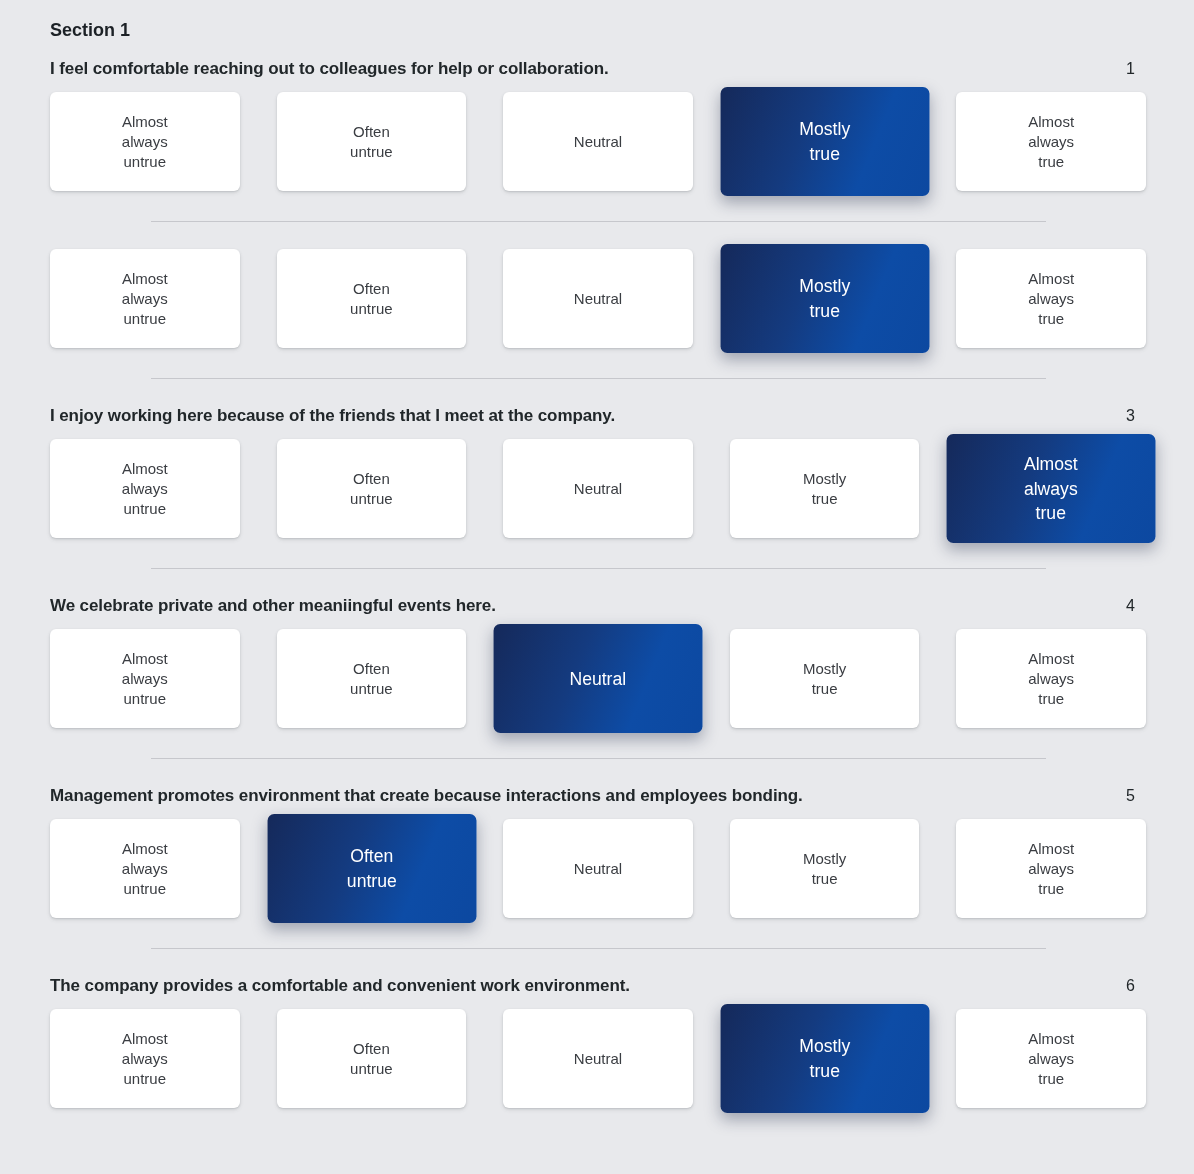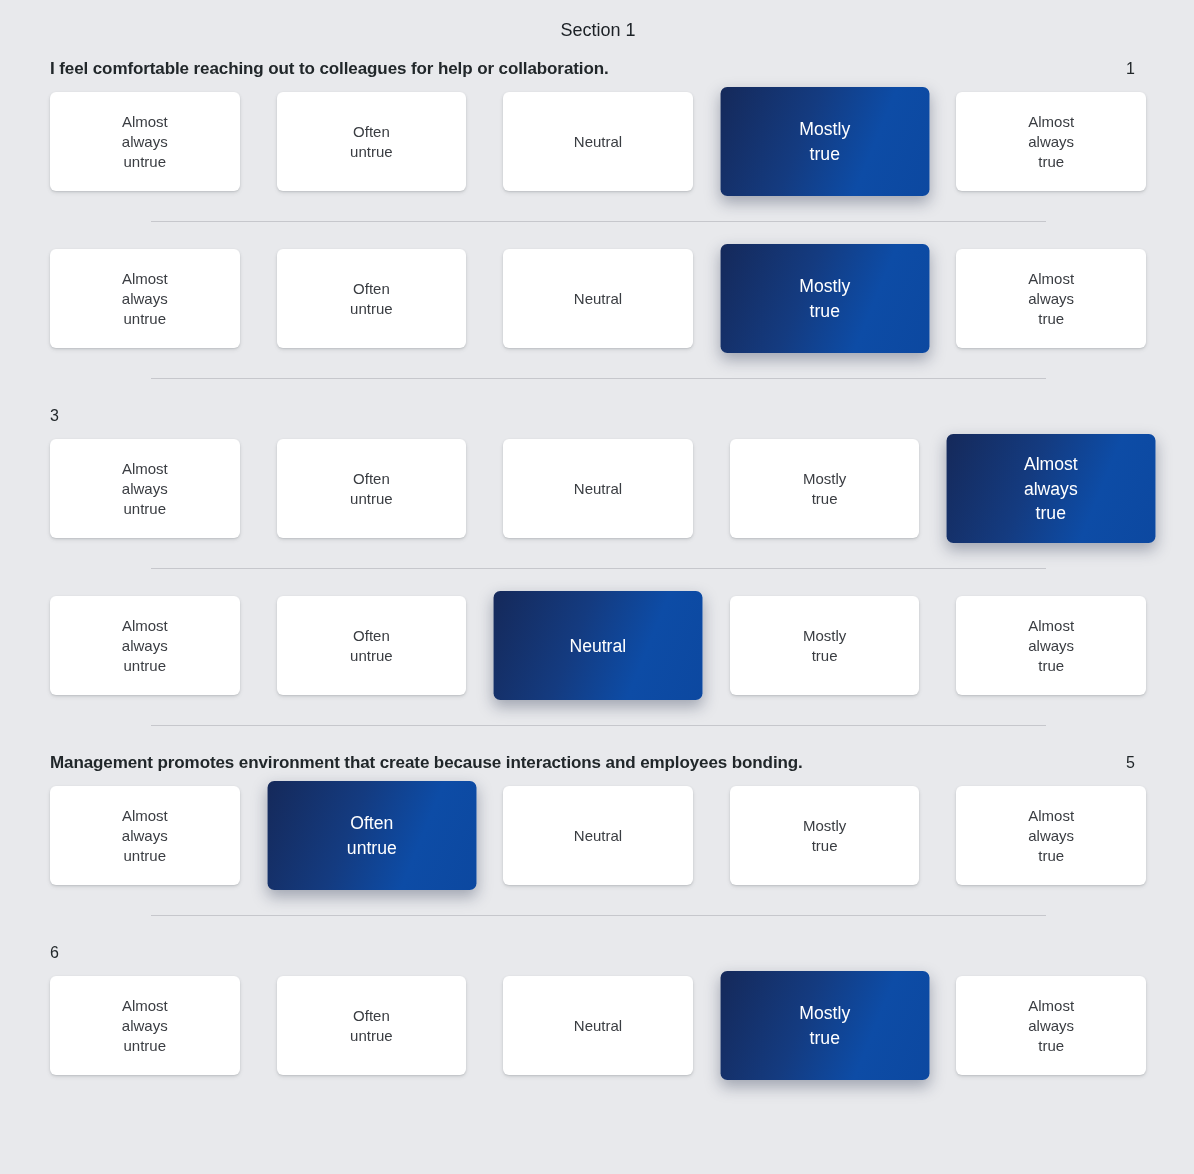--- a/index.html
+++ b/index.html
@@ -11,24 +11,23 @@
     color: #21272a;
     overflow: hidden;
   }
   .page {
     padding: 19px 48px 30px 50px;
     width: 1194px;
   }
   .section-title {
     font-size: 18px;
     line-height: 22px;
-    font-weight: 400;
+    font-weight: 700;
     color: #1c2126;
     margin-bottom: 18px;
-    text-align: center;
   }
   .q-row {
     display: flex;
     justify-content: space-between;
     align-items: flex-start;
     margin-bottom: 13px;
   }
   .q-text {
     font-size: 17px;
     line-height: 20px;
@@ -135,20 +134,21 @@
       <div class="card">
           <span class="card-label">Almost always true</span>
         </div>
     </div>
   </div>
 
   <div class="divider"></div>
 
   <div class="question-block">
     <div class="q-row">
+      <div class="q-text">I enjoy working here because of the friends that I meet at the company.</div>
       <div class="q-num">3</div>
     </div>
     <div class="cards">
       <div class="card">
           <span class="card-label">Almost always untrue</span>
         </div>
       <div class="card">
           <span class="card-label">Often untrue</span>
         </div>
       <div class="card">
@@ -159,20 +159,24 @@
         </div>
       <div class="card selected">
           <span class="card-label">Almost always true</span>
         </div>
     </div>
   </div>
 
   <div class="divider"></div>
 
   <div class="question-block">
+    <div class="q-row">
+      <div class="q-text">We celebrate private and other meaniingful events here.</div>
+      <div class="q-num">4</div>
+    </div>
     <div class="cards">
       <div class="card">
           <span class="card-label">Almost always untrue</span>
         </div>
       <div class="card">
           <span class="card-label">Often untrue</span>
         </div>
       <div class="card selected">
           <span class="card-label">Neutral</span>
         </div>
@@ -208,20 +212,21 @@
       <div class="card">
           <span class="card-label">Almost always true</span>
         </div>
     </div>
   </div>
 
   <div class="divider"></div>
 
   <div class="question-block">
     <div class="q-row">
+      <div class="q-text">The company provides a comfortable and convenient work environment.</div>
       <div class="q-num">6</div>
     </div>
     <div class="cards">
       <div class="card">
           <span class="card-label">Almost always untrue</span>
         </div>
       <div class="card">
           <span class="card-label">Often untrue</span>
         </div>
       <div class="card">

